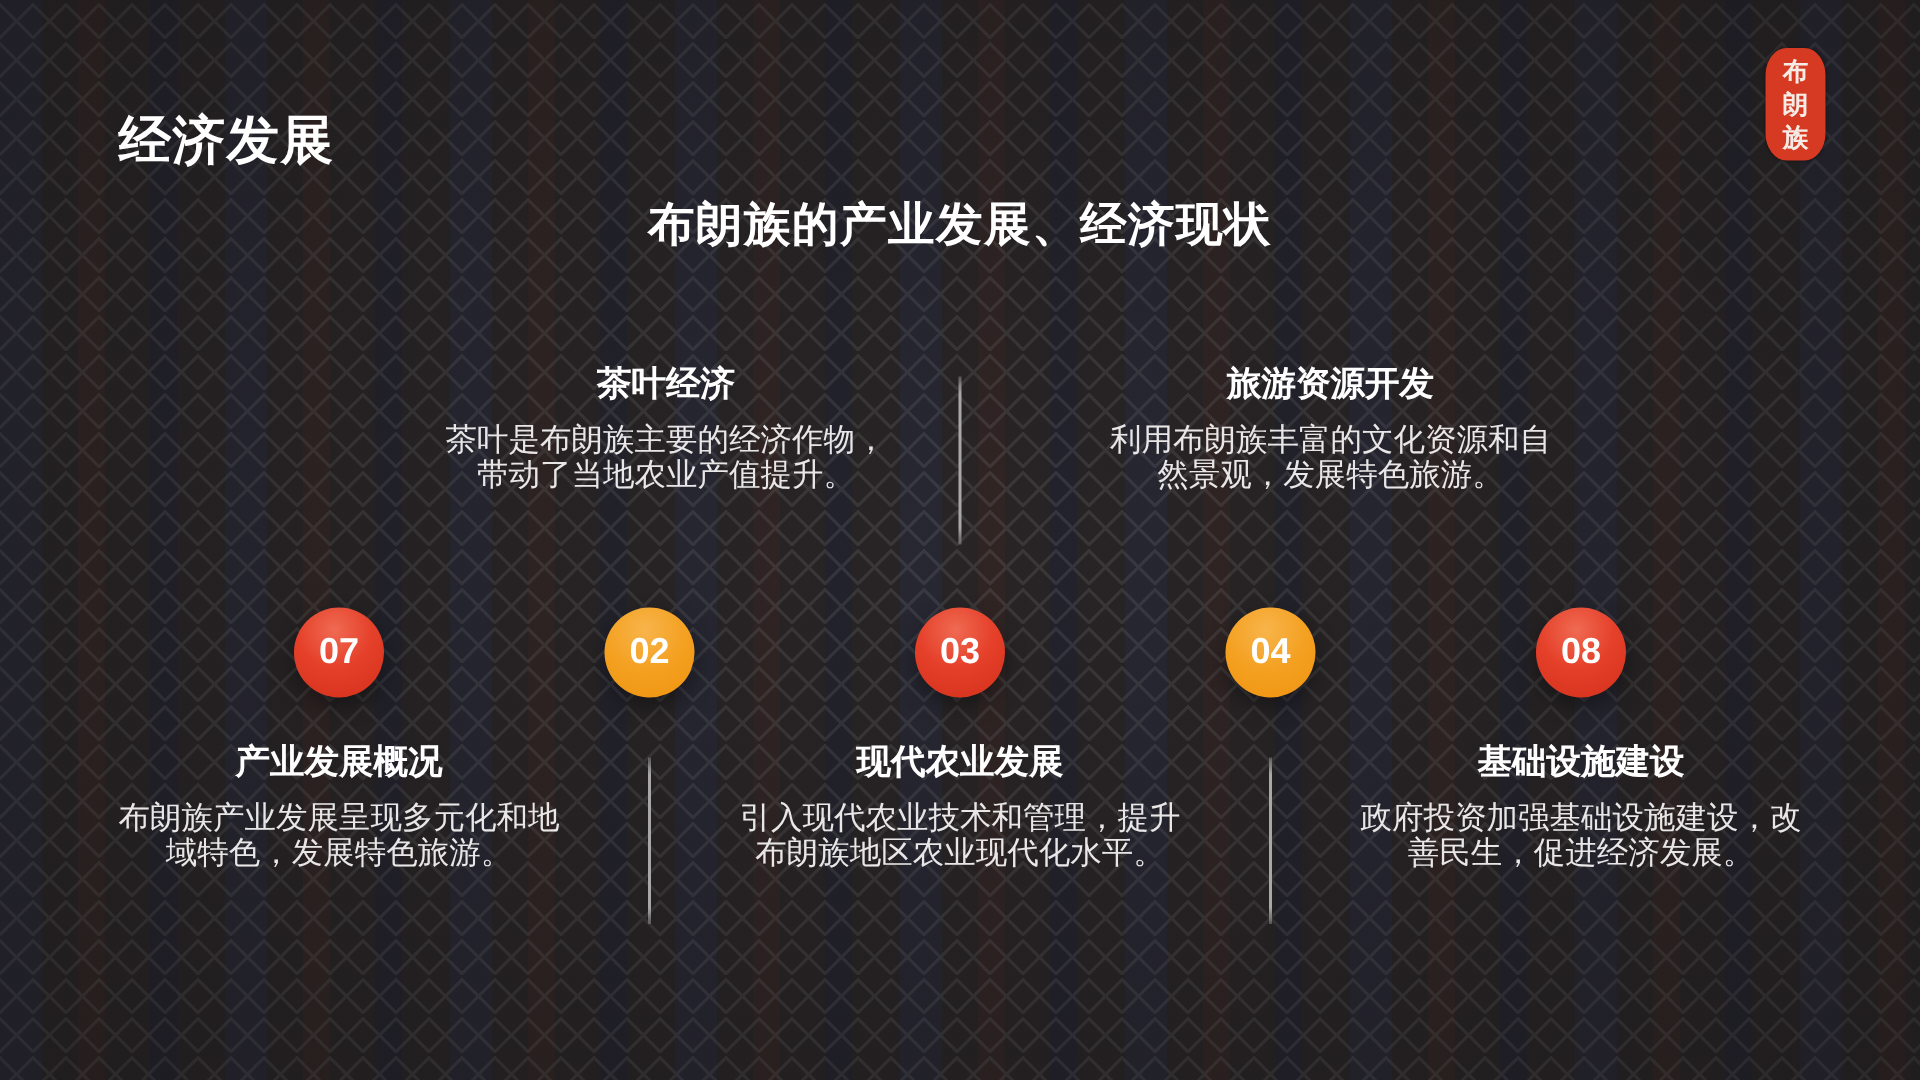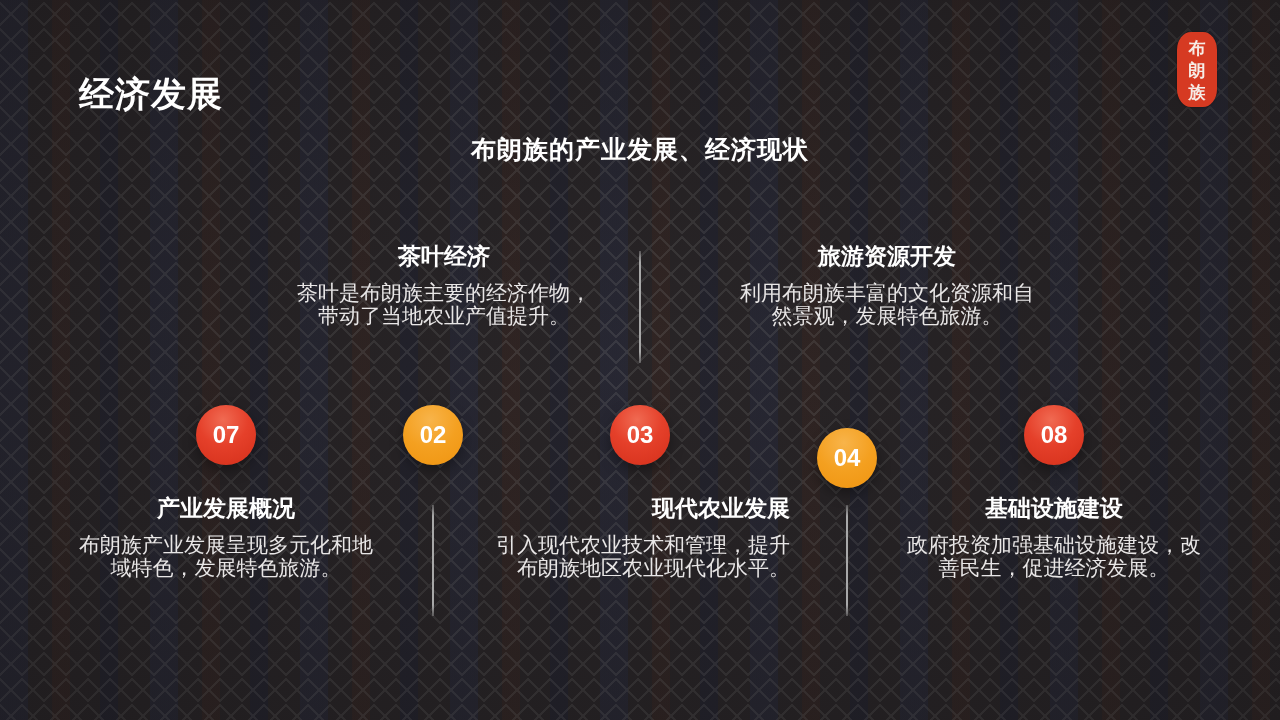--- a/index.html
+++ b/index.html
@@ -42,21 +42,21 @@
     background: #d63a22; border-radius: 14px / 18px;
     display: flex; flex-direction: column; align-items: center; justify-content: center;
     box-shadow: 0 0 2px rgba(0,0,0,0.4);
   }
   .seal span {
     font-family: "DejaVu Serif", "Liberation Serif", serif;
     font-size: 17px; line-height: 22px; color: #f6ece6; font-weight: bold;
   }
   .subtitle {
     position: absolute; left: 0; width: 1280px; top: 130px; text-align: center;
-    font-size: 25px; font-weight: bold; line-height: 40px; letter-spacing: 1px;
+    font-size: 31px; font-weight: bold; line-height: 40px; letter-spacing: 1px;
   }
   .block { position: absolute; text-align: center; }
   .block .h {
     font-size: 23px; font-weight: bold; line-height: 32px; margin-bottom: 10px;
   }
   .block .p {
     font-size: 21px; line-height: 23px; color: #e8e6e6;
   }
   .divider {
     position: absolute; width: 2px;
@@ -99,31 +99,31 @@
   <div class="divider" style="left:639px; top:251px; height:112px;"></div>
 
   <div class="block" style="left:697px; top:240px; width:300px;margin-left:40px;">
     <div class="h">旅游资源开发</div>
     <div class="p">利用布朗族丰富的文化资源和自然景观，发展特色旅游。</div>
   </div>
 
   <div class="circle red" style="left:196px; top:405px;">07</div>
   <div class="circle orange" style="left:403px; top:405px;">02</div>
   <div class="circle red" style="left:610px; top:405px;">03</div>
-  <div class="circle orange" style="left:817px; top:428px;">04</div>
+  <div class="circle orange" style="left:817px; top:405px;">04</div>
   <div class="circle red" style="left:1024px; top:405px;">08</div>
 
   <div class="block" style="left:76px; top:492px; width:300px;">
     <div class="h">产业发展概况</div>
     <div class="p">布朗族产业发展呈现多元化和地域特色，发展特色旅游。</div>
   </div>
 
   <div class="divider" style="left:432px; top:505px; height:111px;"></div>
 
-  <div class="block" style="left:490px; top:492px; width:300px;text-align:right;">
+  <div class="block" style="left:490px; top:492px; width:300px;">
     <div class="h">现代农业发展</div>
     <div class="p">引入现代农业技术和管理，提升布朗族地区农业现代化水平。</div>
   </div>
 
   <div class="divider" style="left:846px; top:505px; height:111px;"></div>
 
   <div class="block" style="left:904px; top:492px; width:300px;">
     <div class="h">基础设施建设</div>
     <div class="p">政府投资加强基础设施建设，改善民生，促进经济发展。</div>
   </div>

